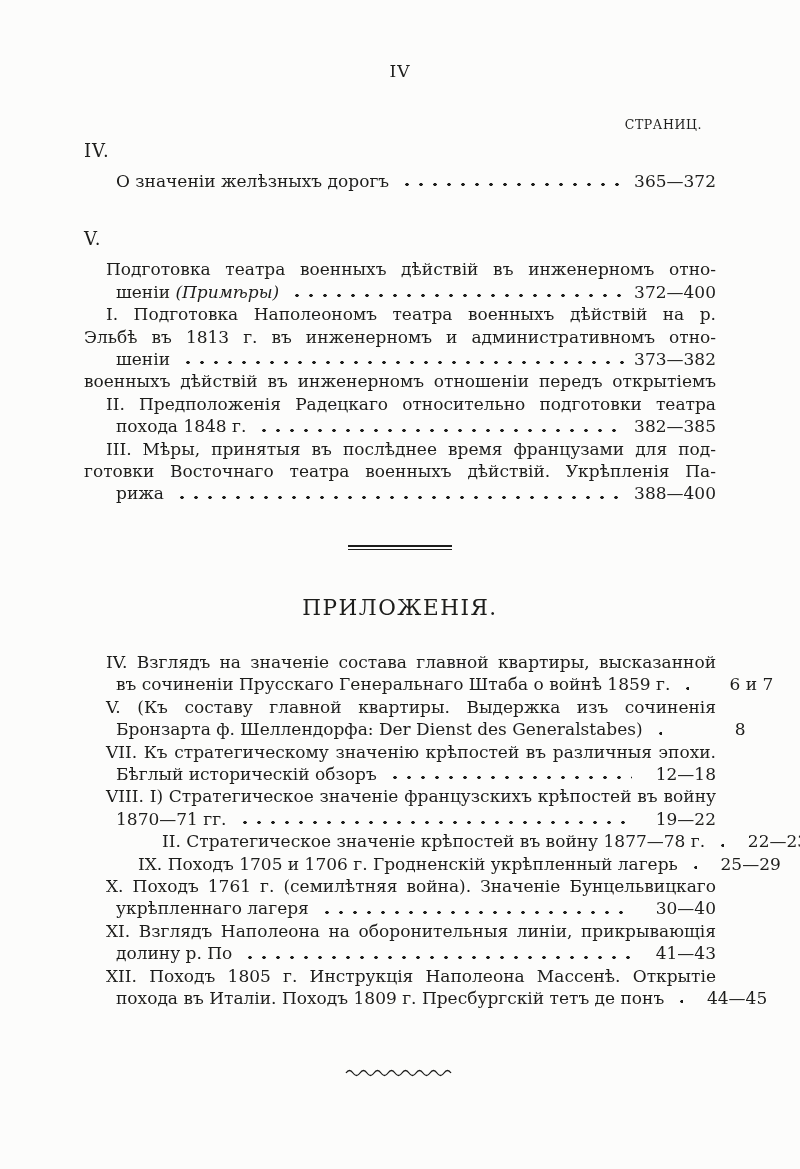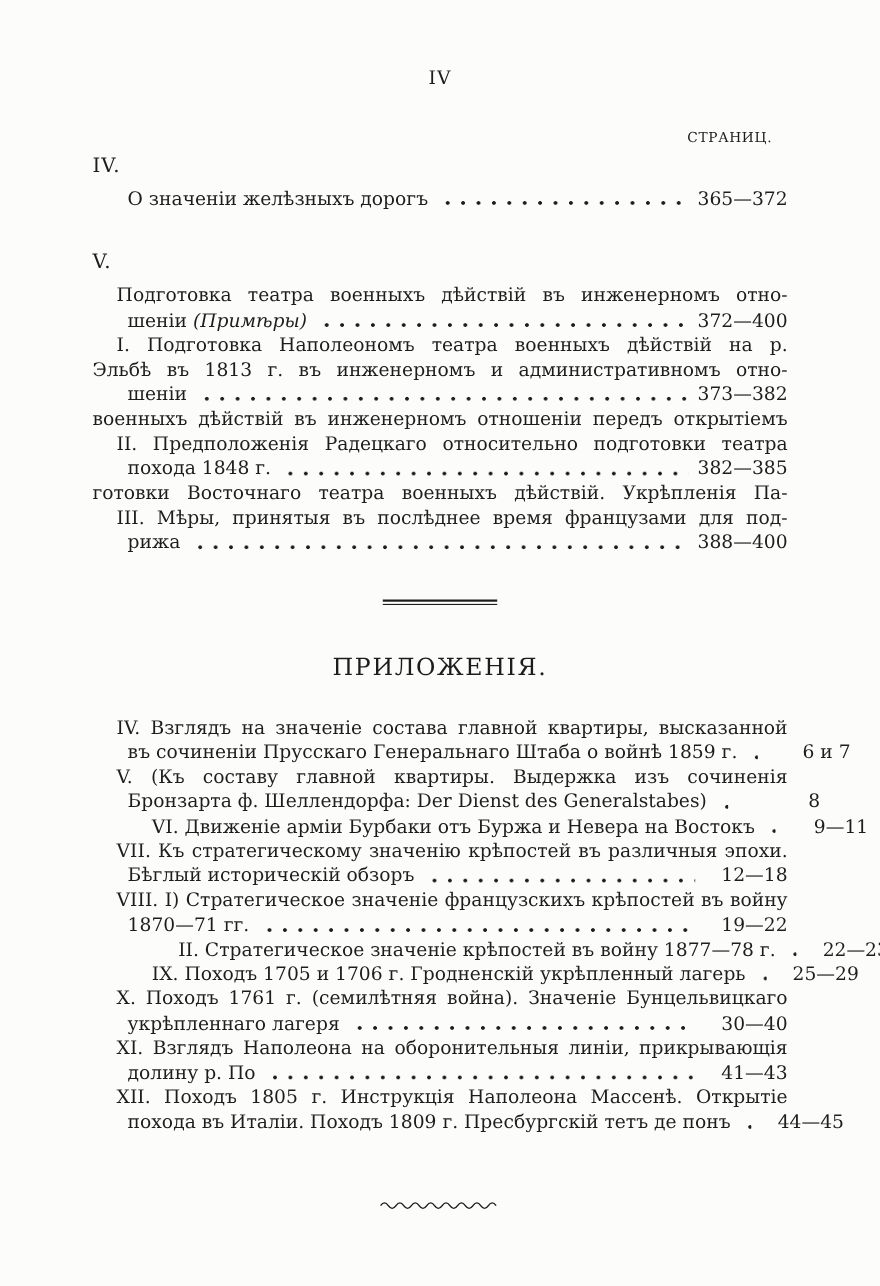--- a/index.html
+++ b/index.html
@@ -98,22 +98,22 @@
           <div class="entry">
             <div class="line">военныхъ дѣйствій въ инженерномъ отношеніи передъ открытіемъ</div>
             <div class="line ind1">II. Предположенія Радецкаго относительно подготовки театра</div>
             <div class="lastline">
               <span class="ltext">похода 1848 г.</span>
               <span class="leader"></span>
               <span class="pages">382—385</span>
             </div>
           </div>
           <div class="entry">
+            <div class="line ind1">III. Мѣры, принятыя въ послѣднее время французами для под-</div>
             <div class="line">готовки Восточнаго театра военныхъ дѣйствій. Укрѣпленія Па-</div>
-            <div class="line ind1">III. Мѣры, принятыя въ послѣднее время французами для под-</div>
             <div class="lastline">
               <span class="ltext">рижа</span>
               <span class="leader"></span>
               <span class="pages">388—400</span>
             </div>
           </div>
         </div>
     </section>
 
     <div class="rule-divider"></div>
@@ -128,27 +128,20 @@
             <span class="leader"></span>
             <span class="pages">6 и 7</span>
           </div>
         </div>
         <div class="entry">
           <div class="line ind1">V. (Къ составу главной квартиры. Выдержка изъ сочиненія</div>
           <div class="lastline">
             <span class="ltext">Бронзарта ф. Шеллендорфа: Der Dienst des Generalstabes)</span>
             <span class="leader"></span>
             <span class="pages">8</span>
-          </div>
-        </div>
-        <div class="entry">
-          <div class="lastline ind1">
-            <span class="ltext">VI. Движеніе арміи Бурбаки отъ Буржа и Невера на Востокъ</span>
-            <span class="leader"></span>
-            <span class="pages">9—11</span>
           </div>
         </div>
         <div class="entry">
           <div class="line ind1">VII. Къ стратегическому значенію крѣпостей въ различныя эпохи.</div>
           <div class="lastline">
             <span class="ltext">Бѣглый историческій обзоръ</span>
             <span class="leader"></span>
             <span class="pages">12—18</span>
           </div>
         </div>

